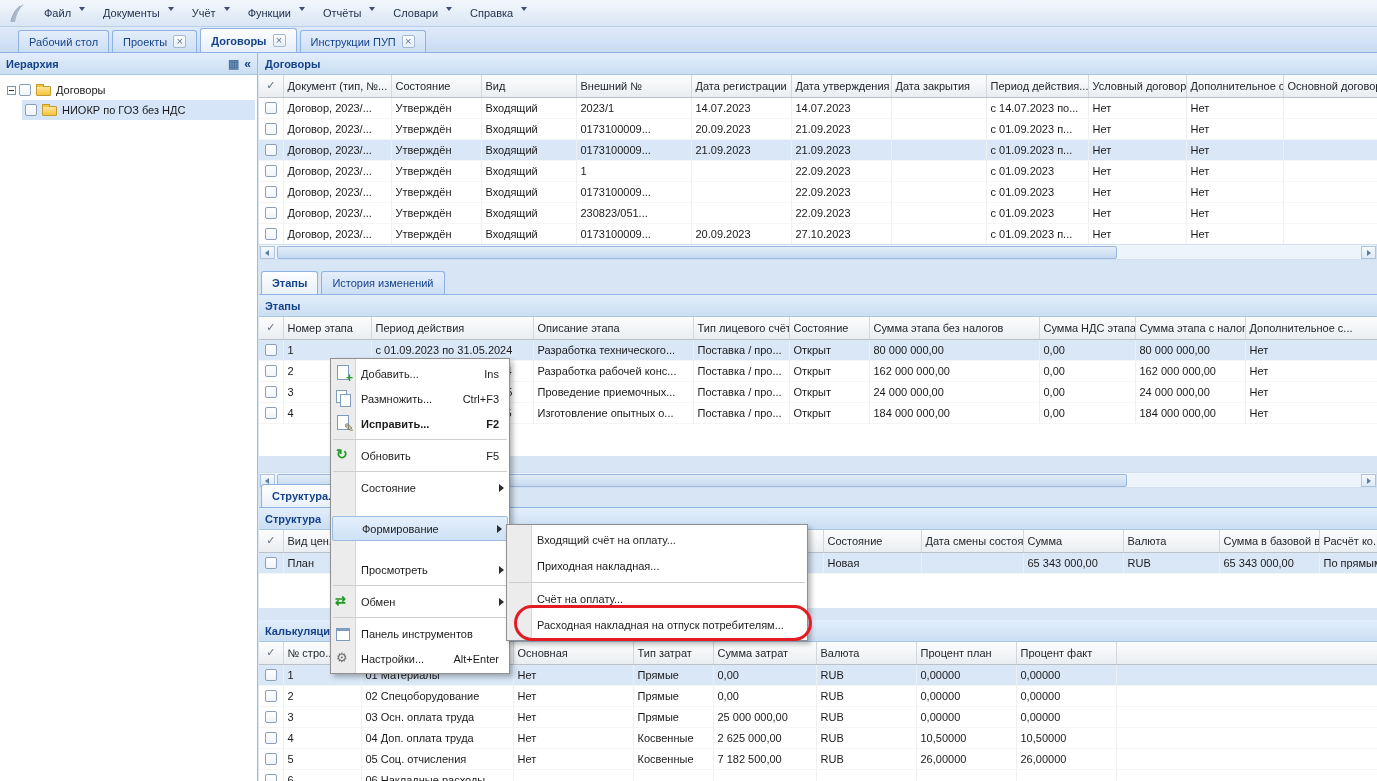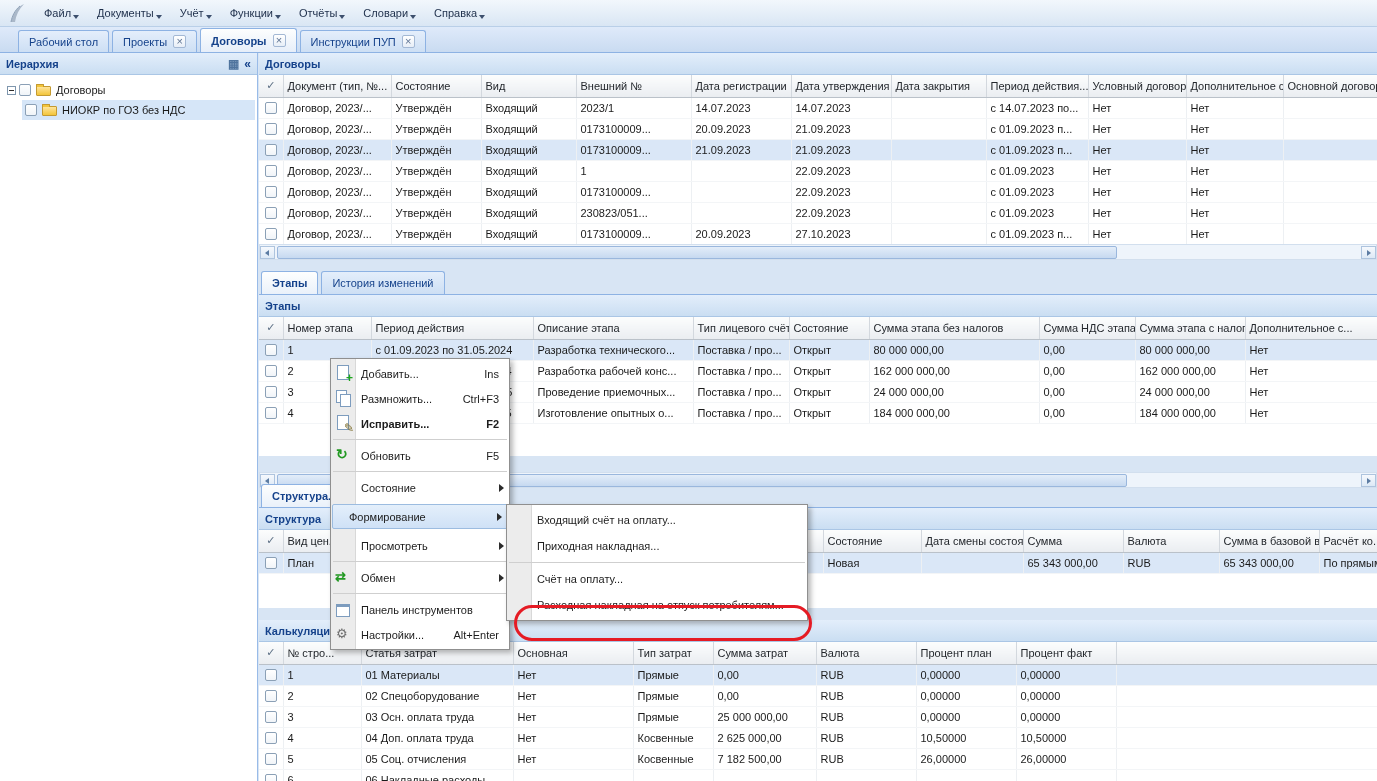--- a/index.html
+++ b/index.html
@@ -1,21 +1,21 @@
 <!DOCTYPE html>
 <html><head>
 <meta charset="utf-8">
 <style>
 *{margin:0;padding:0;box-sizing:border-box}
 html,body{width:1377px;height:781px;overflow:hidden;background:#d8e5f4;font-family:"Liberation Sans",sans-serif;font-size:11px;color:#1a1a1a}
 
 
 .menubar{position:absolute;left:0;top:0;width:100%;height:27px;background:linear-gradient(#f2f7fc,#d9e6f4);border-bottom:1px solid #b9cfe8;display:flex;align-items:center;padding:0 8px;gap:2px}
 .logo{width:20px;height:20px;margin-right:6px;flex:0 0 auto}
-.mbar-item{display:flex;align-items:flex-end;gap:2px;padding:4px 8px;border-radius:2px;color:#1d2e4a;cursor:default;white-space:nowrap}
+.mbar-item{display:flex;align-items:flex-start;gap:8px;padding:4px 8px;border-radius:2px;color:#1d2e4a;cursor:default;white-space:nowrap}
 .caret{width:0;height:0;border-left:3.5px solid transparent;border-right:3.5px solid transparent;border-top:4px solid #3c4f6d}
 
 
 .tabbar{position:absolute;left:0;top:27px;width:100%;height:26px;background:linear-gradient(#dfeafa,#c9dbf1);border-bottom:1px solid #8db2e3;display:flex;align-items:flex-end;padding:0 18px;gap:3px}
 .wtab{height:22px;display:flex;align-items:center;gap:6px;padding:0 10px;border:1px solid #8db2e3;border-bottom:none;border-radius:3px 3px 0 0;background:linear-gradient(#e4eefb,#cddff4);color:#15428b;white-space:nowrap}
 .wtab.active{background:linear-gradient(#fdfefe,#e6eef9);font-weight:700;height:24px}
 .closebox{width:13px;height:13px;border:1px solid #a3b8d4;border-radius:2px;background:linear-gradient(#fff,#e7eef7);color:#5d7393;font-size:11px;line-height:10px;text-align:center;font-weight:400}
 
 
 .phdr{height:22px;background:linear-gradient(#e3eefb,#cadef2);border-bottom:1px solid #aac6e5;display:flex;align-items:center;padding:0 6px;color:#15428b;font-weight:700;white-space:nowrap;overflow:hidden}
@@ -73,27 +73,27 @@
 .hsb::after{content:"";position:absolute;top:3px;width:0;height:0;border-top:3.5px solid transparent;border-bottom:3.5px solid transparent}
 .hsb.left::after{left:4px;border-right:4px solid #5c7ca3}
 .hsb.right::after{left:5px;border-left:4px solid #5c7ca3}
 .hthumb{position:absolute;top:1px;height:13px;background:linear-gradient(#e3edf9,#c6d9f0);border:1px solid #9ab7dd;border-radius:2px}
 #s1 .hthumb{left:17px;width:840px}
 #s2 .hthumb{left:17px;width:850px}
 
 
 .menu{position:absolute;background:linear-gradient(to right,#ececec 0,#ececec 24px,#d8d8d8 24px,#d8d8d8 25px,#fff 25px);border:1px solid #8f8f8f;box-shadow:3px 3px 5px rgba(0,0,0,.28);padding:2px 0}
 #ctxmenu{left:330px;top:358px;width:180px;z-index:40}
-#submenu{left:506px;top:504px;width:302px;z-index:45}
+#submenu{left:506px;top:524px;width:302px;z-index:45}
 .mi{height:25px;display:flex;align-items:center;position:relative;padding:0 10px 0 30px;color:#1c1c1c;white-space:nowrap}
 #submenu .mi{height:26px}
 .mi .ml{overflow:hidden}
 .mi .ms{margin-left:auto;padding-left:12px}
 .mi.bold .ml{font-weight:700}
-.mi.hov{background:linear-gradient(#e4effb,#cfe1f6);border:1px solid #9cbce0;border-radius:2px;margin:4px 1px;padding:0 9px 0 16px}
+.mi.hov{background:linear-gradient(#e4effb,#cfe1f6);border:1px solid #9cbce0;border-radius:2px;margin:16px 1px;padding:0 9px 0 29px}
 .mi .arrow{position:absolute;right:5px;top:50%;margin-top:-4px;width:0;height:0;border-top:4px solid transparent;border-bottom:4px solid transparent;border-left:5px solid #2b2b2b}
 .msep{height:1px;background:#cfcfcf;margin: 3px 2px}
 .mico{position:absolute;left:4px;top:4px;width:16px;height:16px}
 .ico-add::before,.ico-edit::before,.ico-del::before{content:"";position:absolute;left:2px;top:0;width:10px;height:13px;background:#fff;border:1px solid #7d9cbe}
 .ico-add::after{content:"+";position:absolute;right:-2px;bottom:-3px;color:#1ea51e;font-weight:700;font-size:12px;line-height:12px}
 .ico-copy::before{content:"";position:absolute;left:1px;top:0;width:9px;height:11px;background:#fff;border:1px solid #7d9cbe}
 .ico-copy::after{content:"";position:absolute;left:5px;top:4px;width:9px;height:11px;background:#fff;border:1px solid #7d9cbe}
 .ico-edit::after{content:"\270E";position:absolute;right:-3px;bottom:-3px;font-size:12px;line-height:12px;color:#7a6a28}
 .ico-del::after{content:"\00D7";position:absolute;right:-2px;bottom:-4px;color:#cc2222;font-weight:700;font-size:13px;line-height:13px}
 .ico-refresh::before{content:"\21BB";position:absolute;left:1px;top:-1px;font-weight:700;font-size:14px;line-height:16px;color:#229922}

